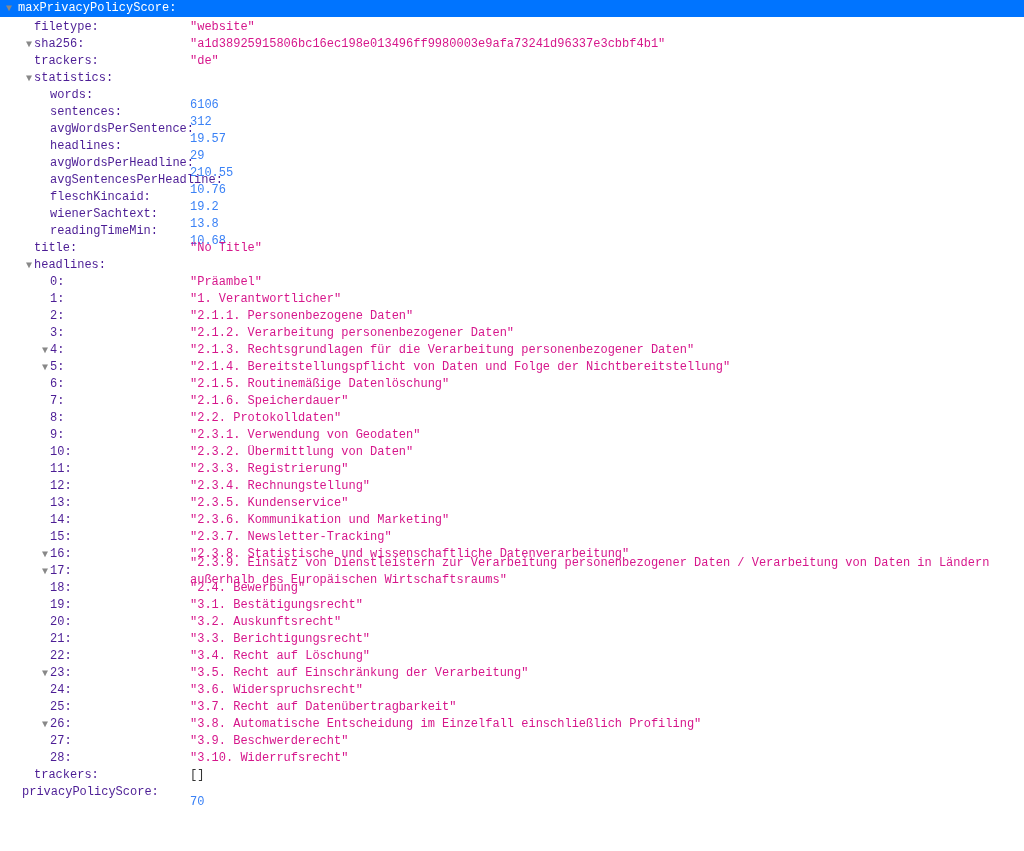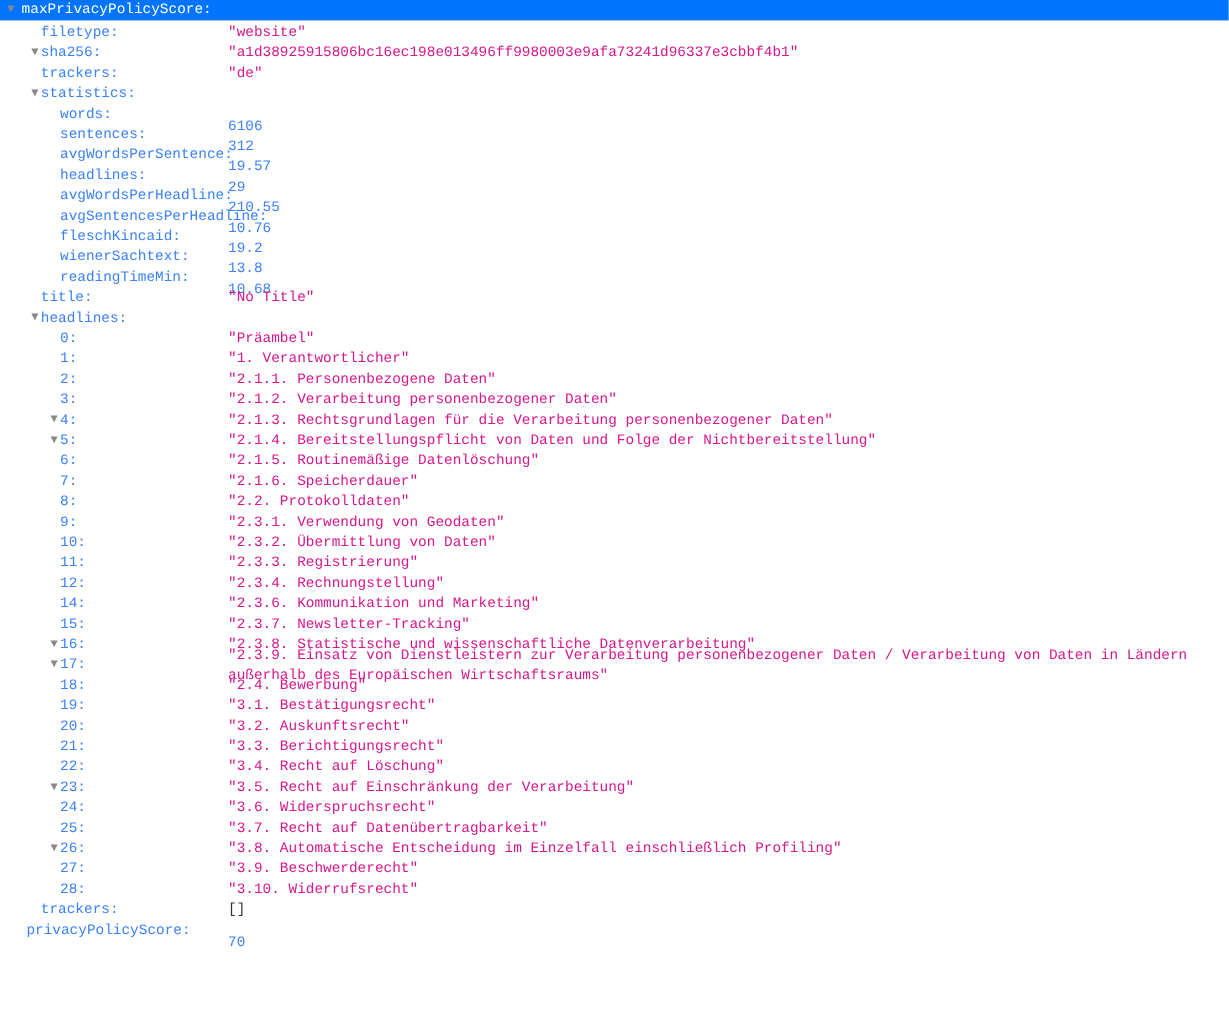--- a/index.html
+++ b/index.html
@@ -28,21 +28,21 @@
     align-items:center;
   }
   .tri {
     display:inline-block;
     width:10px;
     font-size:10px;
     color:#888;
     text-align:center;
   }
   .key {
-    color:#3b82f6;
+    color:#4c1d95;
     display:inline-block;
     min-width:160px;
   }
   .value-area {
     position:absolute;
     left:190px;
   }
   .row { position:relative; }
   .string { color:#d6168b; }
   .number { color:#3b82f6;margin-top:20px; }
@@ -220,20 +220,26 @@
     </div>
     <div class="row">
       <span class="spacer" style="width: 36px;"></span>
       <span class="tri"></span>
       <span class="key">12:</span>
       <span class="value-area string">"2.3.4.    Rechnungstellung"</span>
     </div>
     <div class="row">
       <span class="spacer" style="width: 36px;"></span>
       <span class="tri"></span>
+      <span class="key">13:</span>
+      <span class="value-area string">"2.3.5.    Kundenservice"</span>
+    </div>
+    <div class="row">
+      <span class="spacer" style="width: 36px;"></span>
+      <span class="tri"></span>
       <span class="key">14:</span>
       <span class="value-area string">"2.3.6.    Kommunikation und Marketing"</span>
     </div>
     <div class="row">
       <span class="spacer" style="width: 36px;"></span>
       <span class="tri"></span>
       <span class="key">15:</span>
       <span class="value-area string">"2.3.7.    Newsletter-Tracking"</span>
     </div>
     <div class="row">

